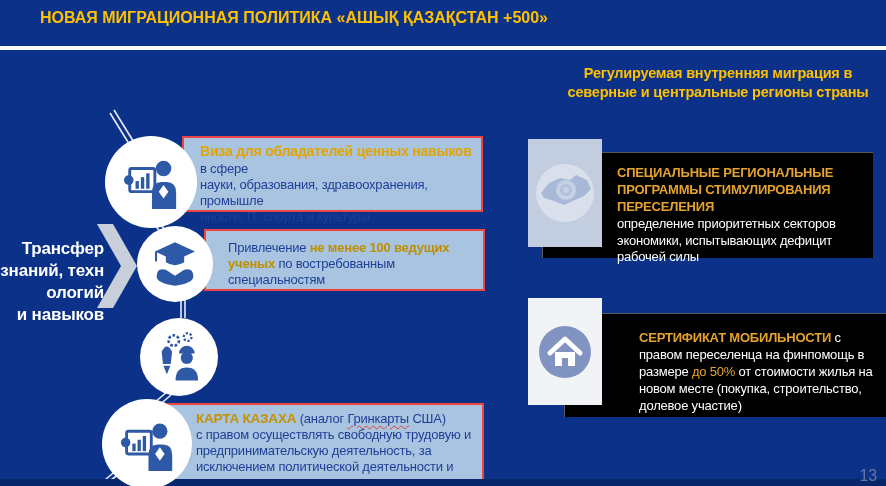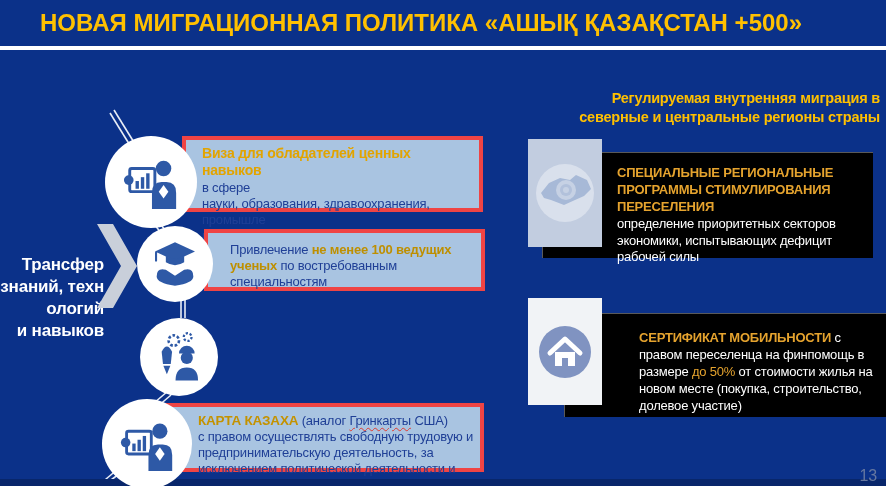--- a/index.html
+++ b/index.html
@@ -5,55 +5,54 @@
   html,body{margin:0;padding:0;background:#1a1a2e;}
   .slide{
     position:relative;width:886px;height:486px;overflow:hidden;
     background:#0B3189;
     font-family:"Liberation Sans", sans-serif;
     letter-spacing:-0.2px;
   }
   
   .title{
     position:absolute;left:40px;top:9px;width:820px;
-    color:#FFC000;font-size:24px;font-weight:bold;letter-spacing:0;
+    color:#FFC000;font-size:16px;font-weight:bold;letter-spacing:0;
     white-space:nowrap;
   }
   .title-underline{position:absolute;left:0;top:46px;width:886px;height:4px;background:#FFFFFF;}
   
   .left-heading{
     position:absolute;left:118px;top:58px;width:372px;text-align:right;
     color:#FFC000;font-size:14.5px;font-weight:bold;line-height:1.32;
   }
   .right-heading{
-    position:absolute;left:556px;top:89px;width:324px;text-align:right;
+    position:absolute;left:556px;top:64px;width:324px;text-align:center;
     color:#FFC000;font-size:14.5px;font-weight:bold;line-height:1.32;
   }
   
   .side-label{
     position:absolute;left:0;top:238px;width:104px;text-align:right;
     color:#FFFFFF;font-size:17px;font-weight:bold;line-height:1.3;
     white-space:pre-line;
-    margin-top:16px;
   }
   .chevron{position:absolute;left:97px;top:224px;z-index:1;}
   
   .connectors{position:absolute;left:0;top:0;z-index:1;pointer-events:none;}
   
   .lbox{
-    position:absolute;background:#A9C4E1;border:4px solid #ef4444;
+    position:absolute;background:#A9C4E1;border:2px solid #ef4444;
     color:#1F3F96;font-size:13px;line-height:1.22;z-index:2;box-sizing:border-box;
   }
   .lbox .gold{color:#BE8F00;font-weight:bold;}
   .box1{left:182px;top:136px;width:301px;height:76px;padding:5px 8px 5px 16px;}
   .box1 .box-title{color:#E2A400;font-size:14px;font-weight:bold;display:block;margin-bottom:1px;}
   .box1 .box-body{white-space:pre-line;}
   .box2{left:204px;top:229px;width:281px;height:62px;padding:9px 8px 16px 22px;}
   .box3{left:204px;top:320px;width:281px;height:64px;padding:9px 8px 8px 22px;}
-  .box4{left:158px;top:403px;width:326px;height:69px;padding:6px 4px 5px 36px;}
+  .box4{left:158px;top:403px;width:326px;height:82px;padding:6px 4px 5px 36px;}
   .box4 .box-title{color:#C49200;font-size:13.5px;font-weight:bold;}
   .squiggle{text-decoration:underline wavy #E03B2F;text-decoration-thickness:1px;text-underline-offset:2px;}
   
   .circle{
     position:absolute;background:#FFFFFF;border-radius:50%;z-index:3;
     display:flex;align-items:center;justify-content:center;
   }
   .c1{left:105px;top:136px;width:92px;height:92px;}
   .c2{left:137px;top:226px;width:76px;height:76px;}
   .c3{left:140px;top:318px;width:78px;height:78px;}

